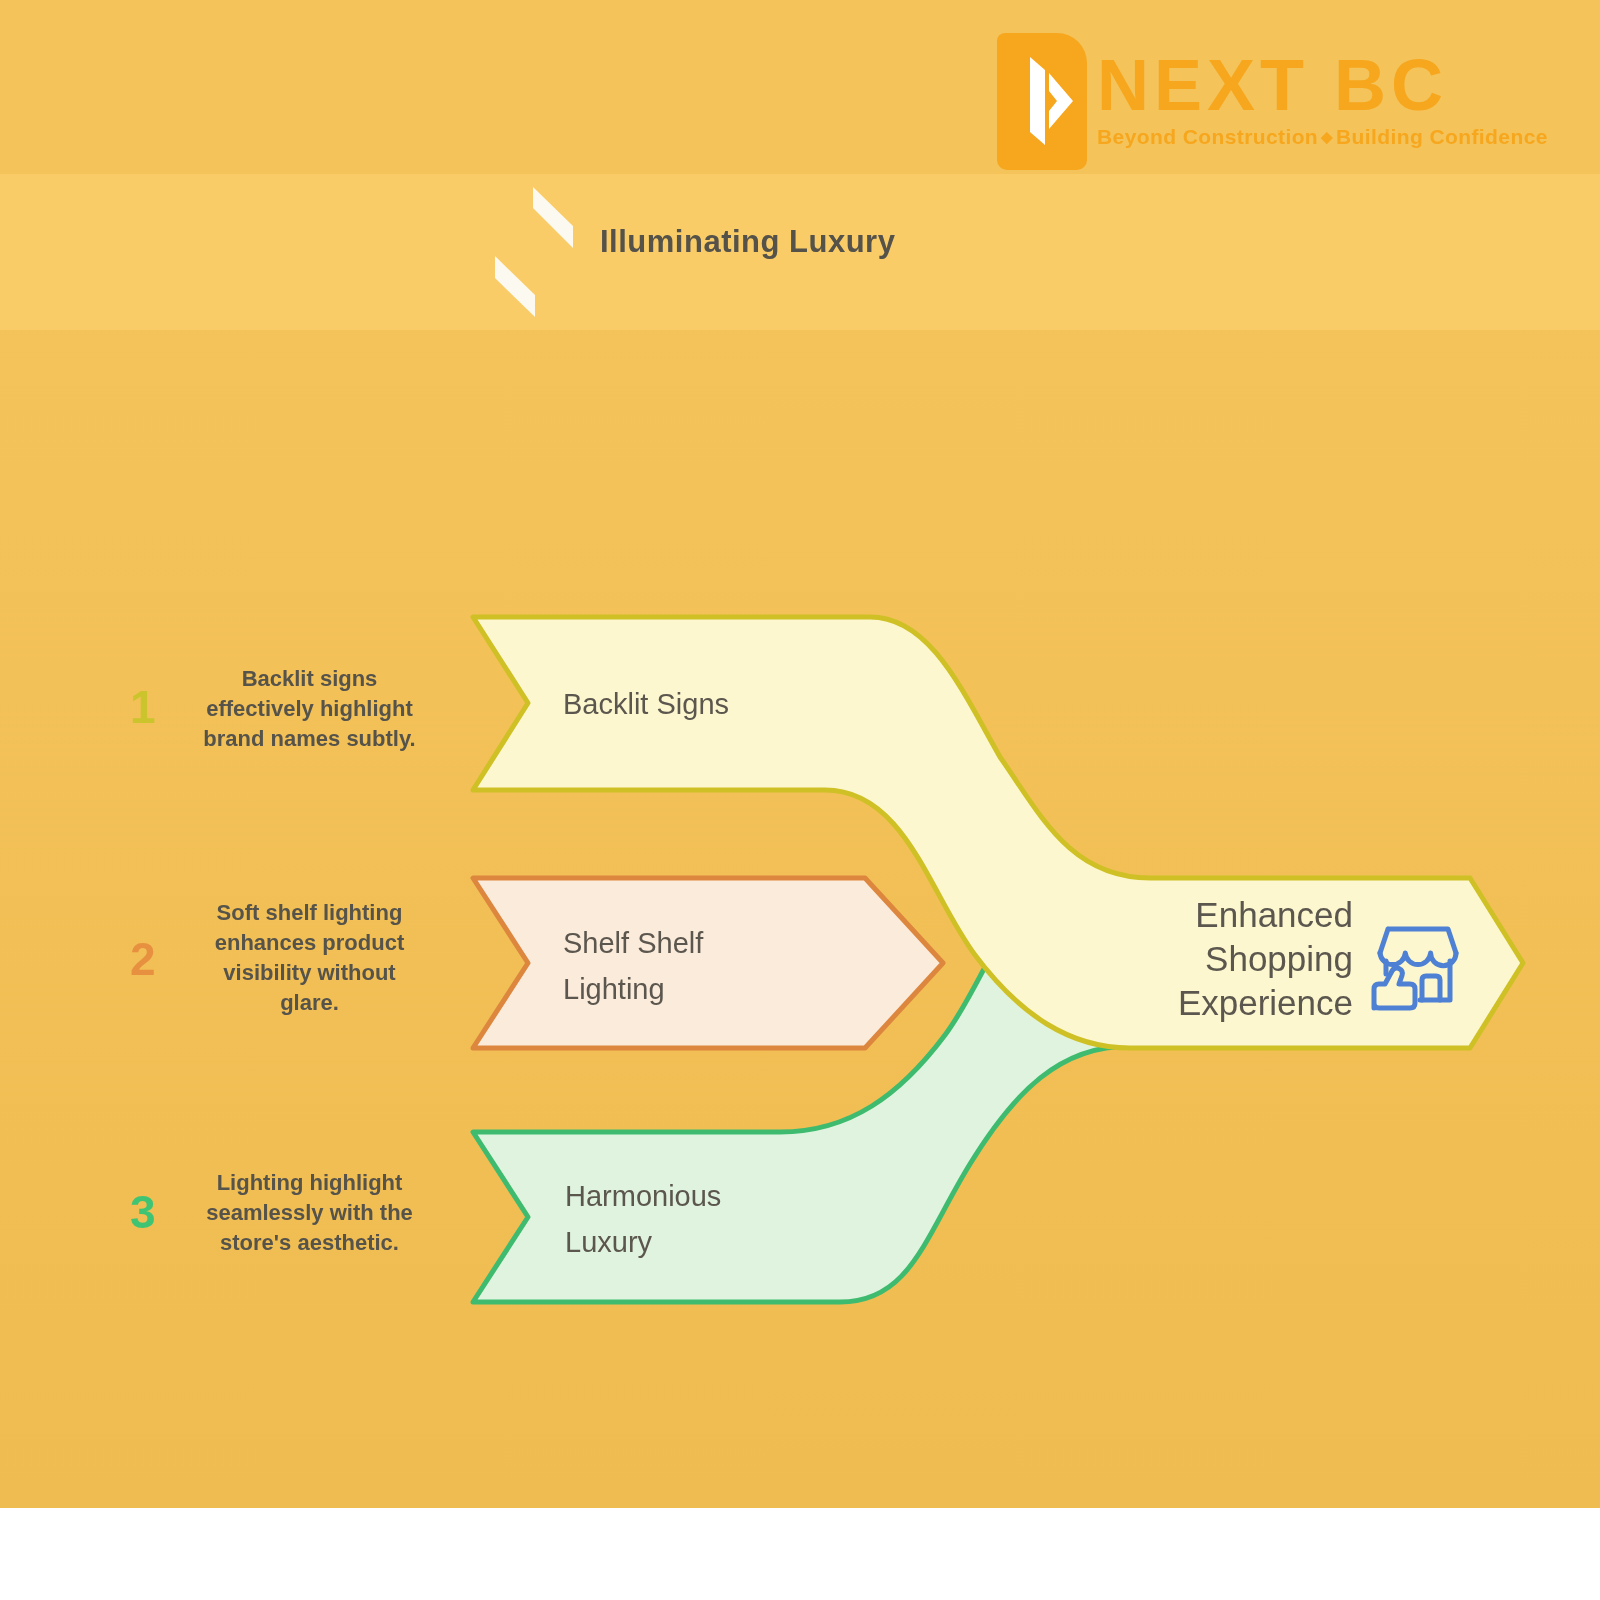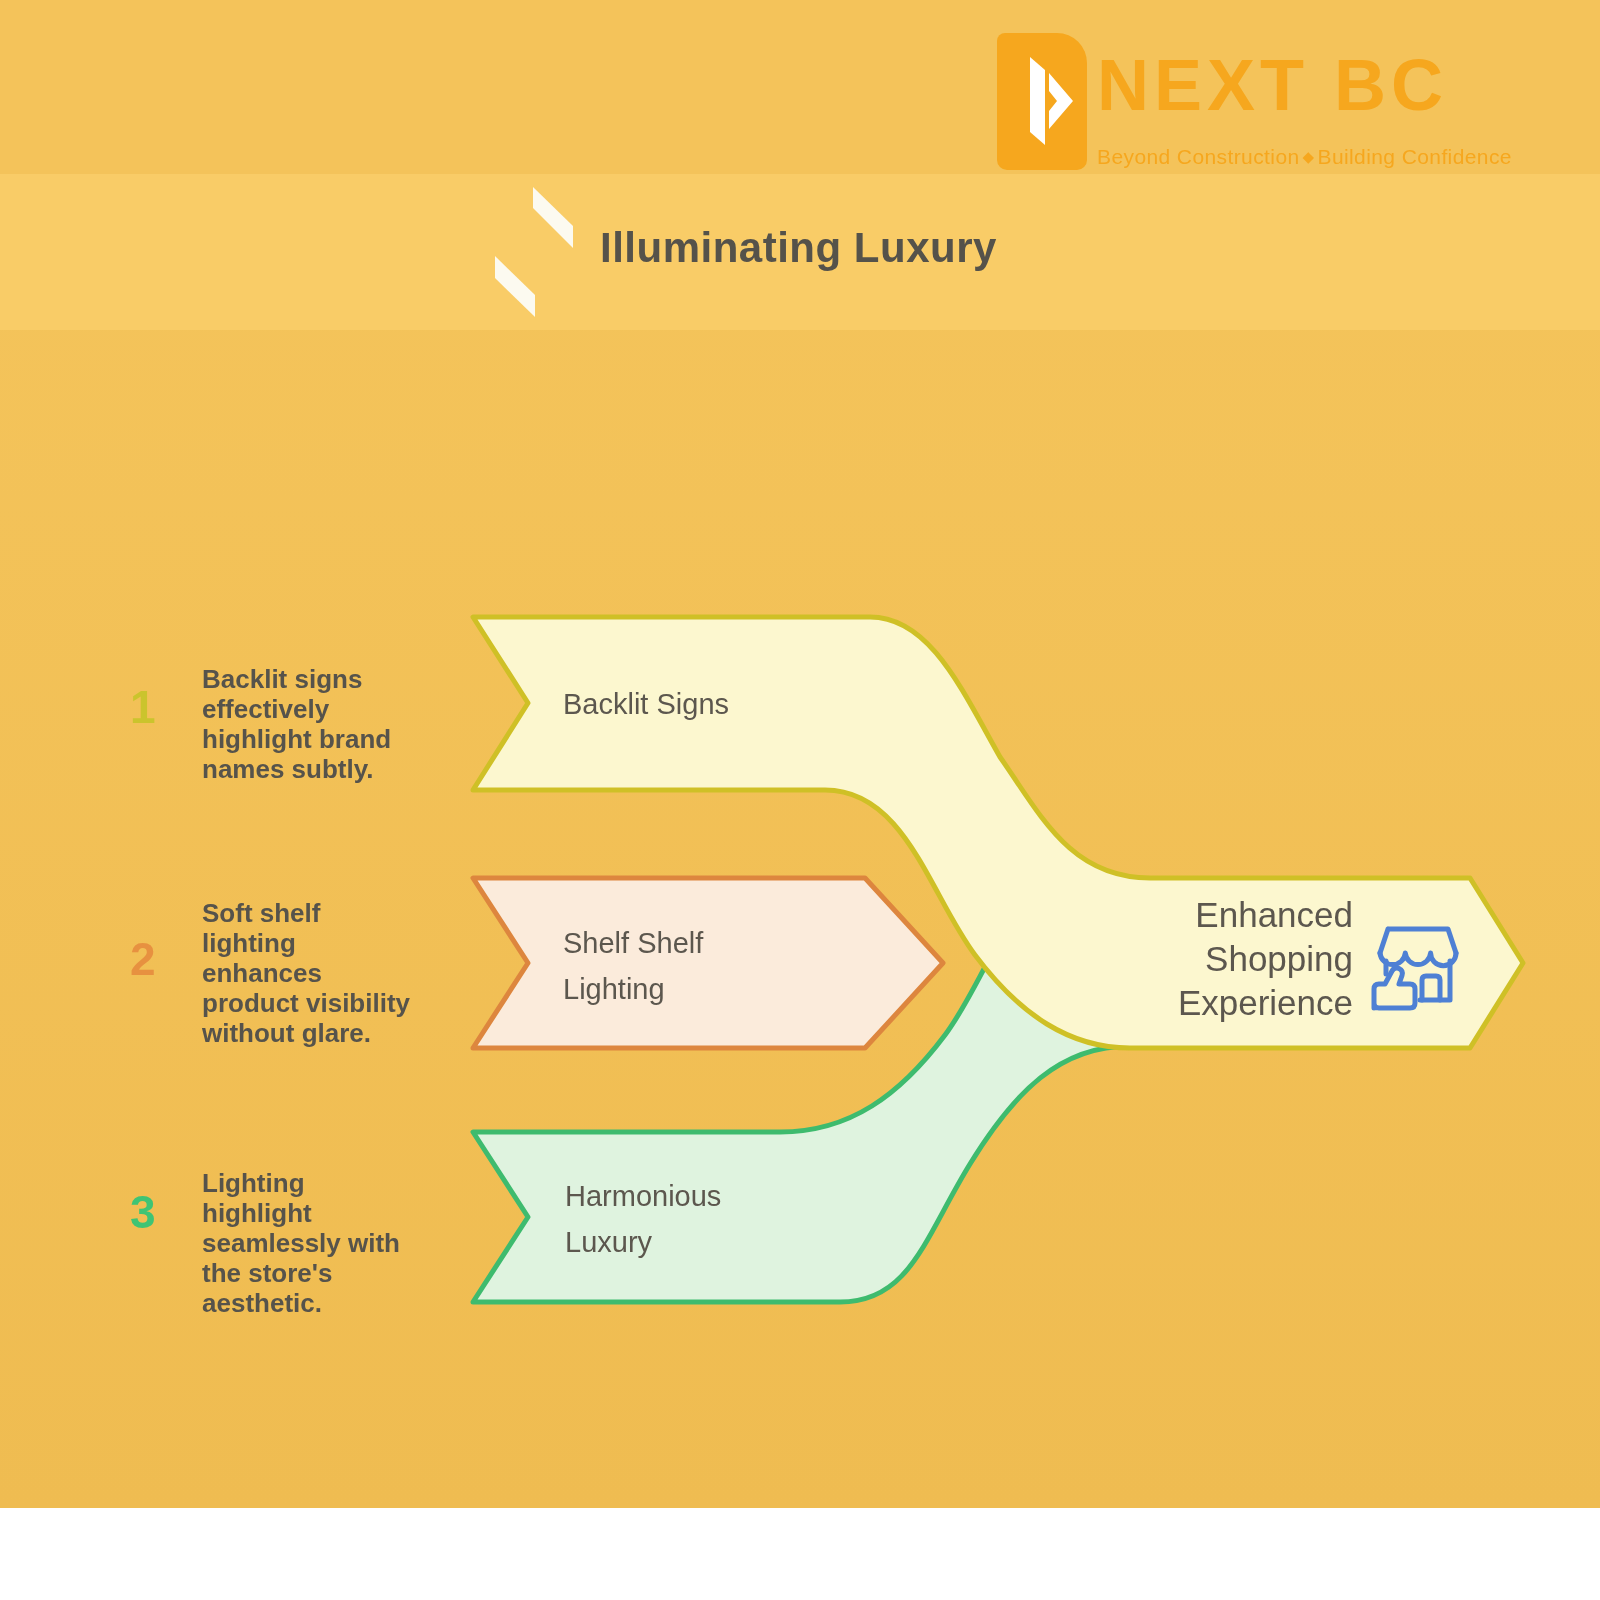--- a/index.html
+++ b/index.html
@@ -18,44 +18,44 @@
     width:90px;height:137px;background:#F6A71E;position:relative;
     border-radius:8px 30px 10px 10px;
   }
   .brand-block svg{position:absolute;left:0;top:0;}
   .brand-textcol{margin-left:10px;}
   .brand-name{
     font-size:72px;font-weight:800;letter-spacing:5px;color:#F6A71E;
     line-height:1;margin-top:16px;white-space:nowrap;
   }
   .brand-tagline{
-    margin-top:24px;font-size:21px;font-weight:400;color:#F6A71E;
+    margin-top:4px;font-size:21px;font-weight:700;color:#F6A71E;
     letter-spacing:0.4px;white-space:nowrap;
   }
   .brand-tagline .diamond{font-size:15px;margin:0 3px;position:relative;top:-2px;}
 
   
   .header-icon{position:absolute;left:494px;top:186px;}
   .page-title{
     position:absolute;left:600px;top:224px;margin:0;
-    font-size:42px;font-weight:700;color:#55524A;letter-spacing:0.5px;text-align:center;
+    font-size:31px;font-weight:700;color:#55524A;letter-spacing:0.5px;text-align:center;
   }
 
   .flow-svg{position:absolute;left:0;top:0;}
 
   
   .step-num{position:absolute;font-size:46px;font-weight:700;line-height:1;}
   .num-1{left:130px;top:684px;color:#CBC42D;}
   .num-2{left:130px;top:936px;color:#E79140;}
   .num-3{left:130px;top:1189px;color:#3FC474;}
 
   
   .step-desc{
     position:absolute;left:202px;width:215px;
-    font-size:26px;font-weight:700;color:#56534B;line-height:30px;
+    font-size:22px;font-weight:700;color:#56534B;line-height:30px;text-align:center;
   }
   .desc-1{top:664px;}
   .desc-2{top:898px;}
   .desc-3{top:1168px;}
 
   
   .band-label{
     position:absolute;font-size:29px;font-weight:400;color:#5C574E;line-height:46px;
   }
   .label-1{left:563px;top:681px;width:320px;}

